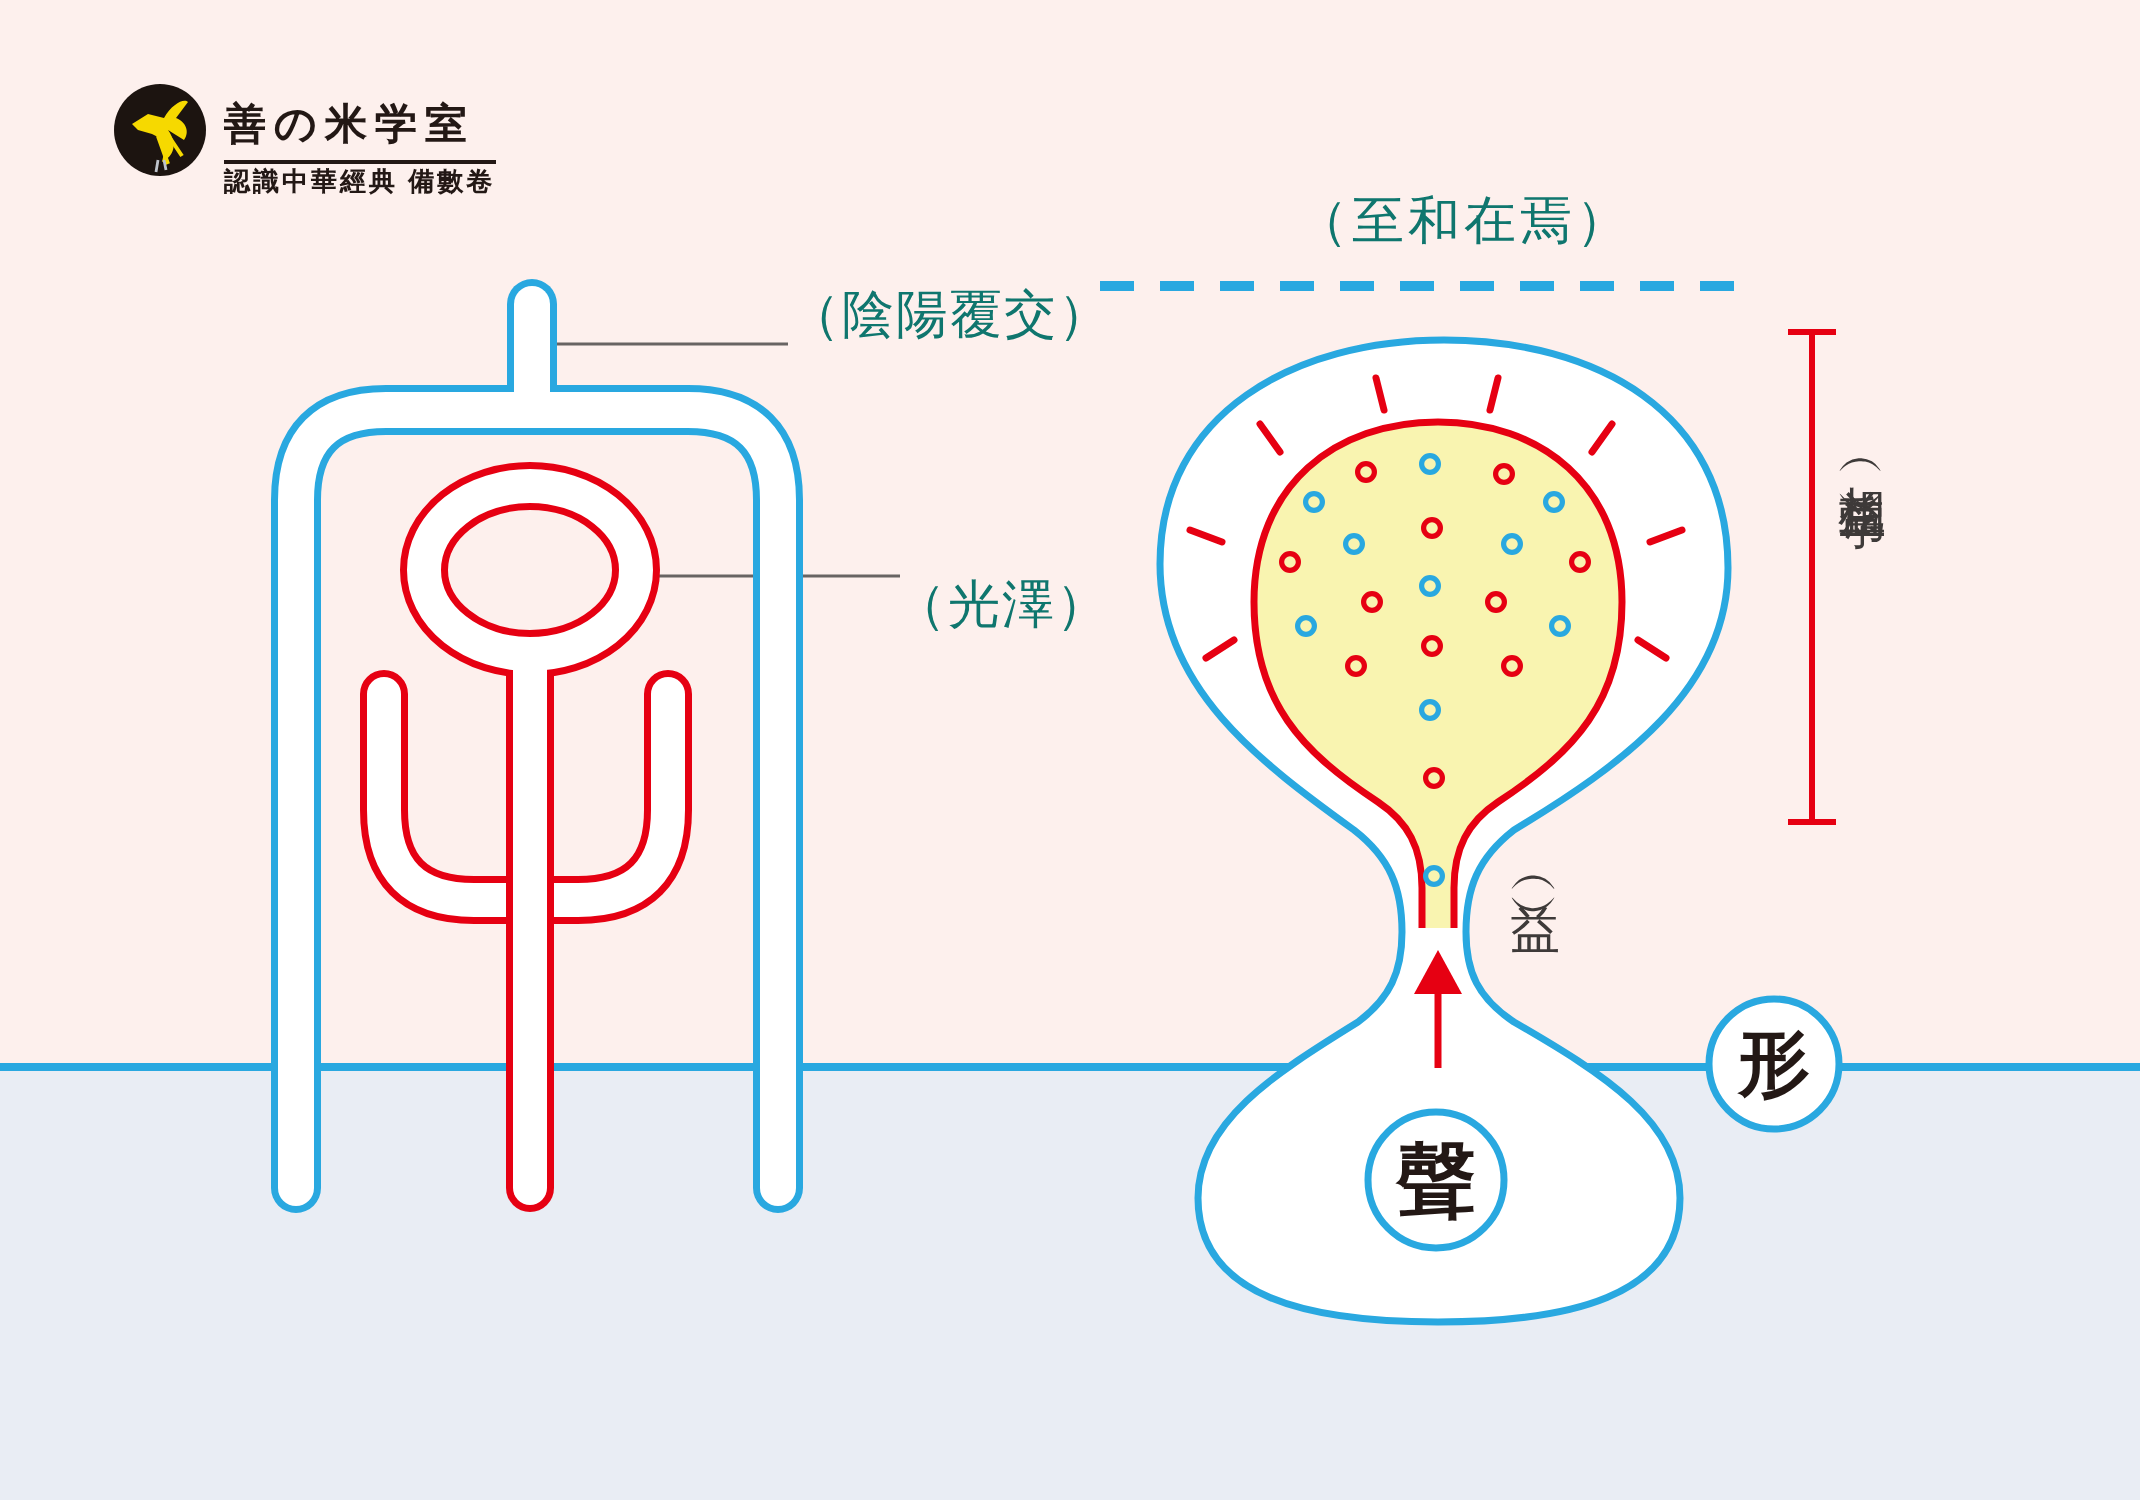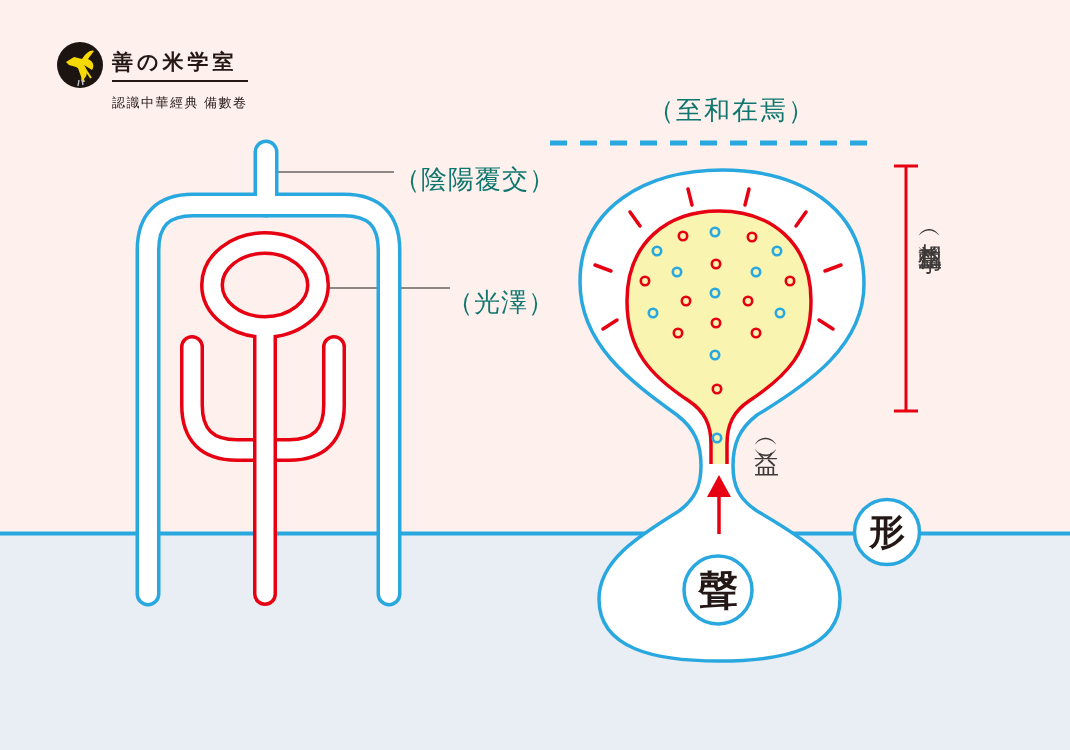--- a/index.html
+++ b/index.html
@@ -24,21 +24,21 @@
   }
   .logo{position:absolute;left:57px;top:42px;display:flex;gap:9px;align-items:flex-start;}
   .logo-mark{width:46px;height:46px;border-radius:50%;background:#1c1410;position:relative;flex:0 0 auto;}
   .logo-text{padding-top:6px;}
   .logo-title{
     font-family:Liberation Sans, sans-serif;font-weight:700;font-size:21px;
     letter-spacing:4px;color:#231815;border-bottom:2.5px solid #231815;
     padding-bottom:4px;
   }
   .logo-subtitle{
-    font-weight:400;font-size:13px;letter-spacing:1.5px;color:#231815;margin-top:12px;
+    font-weight:700;font-size:13px;letter-spacing:1.5px;color:#231815;margin-top:0;
   }
 </style>
 </head>
 <body>
 
 <div class="canvas">
 
   <div class="bg-bottom"></div>
 
   <svg class="art" width="1070" height="750" viewBox="0 0 1070 750">
@@ -150,21 +150,21 @@
         <line x1="894" y1="166" x2="918" y2="166"></line>
         <line x1="894" y1="411" x2="918" y2="411"></line>
       </g>
 
       <circle cx="718" cy="590" r="34" fill="#ffffff" stroke="#29a8e0" stroke-width="3.5"></circle>
 
       <circle cx="887" cy="532" r="32.5" fill="#ffffff" stroke="#29a8e0" stroke-width="3.5"></circle>
     </g>
   </svg>
 
-  <div class="lbl" style="left:394px;top:165px;text-align:right;">（陰陽覆交）</div>
+  <div class="lbl" style="left:394px;top:143px;text-align:right;">（陰陽覆交）</div>
   <div class="lbl" style="left:447px;top:288px;">（光澤）</div>
   <div class="lbl" style="left:648px;top:96px;letter-spacing:2px;">（至和在焉）</div>
   <div class="vlbl" style="left:918px;top:222px;">（相益爲字）</div>
   <div class="vlbl" style="left:754px;top:430px;font-size:25px;">（益）</div>
 
   <div class="char-bubble" style="left:684px;top:556px;width:68px;height:68px;font-size:40px;">聲</div>
   <div class="char-bubble" style="left:855px;top:500px;width:64px;height:64px;font-size:36px;">形</div>
 
   <div class="logo">
     <div class="logo-mark">

